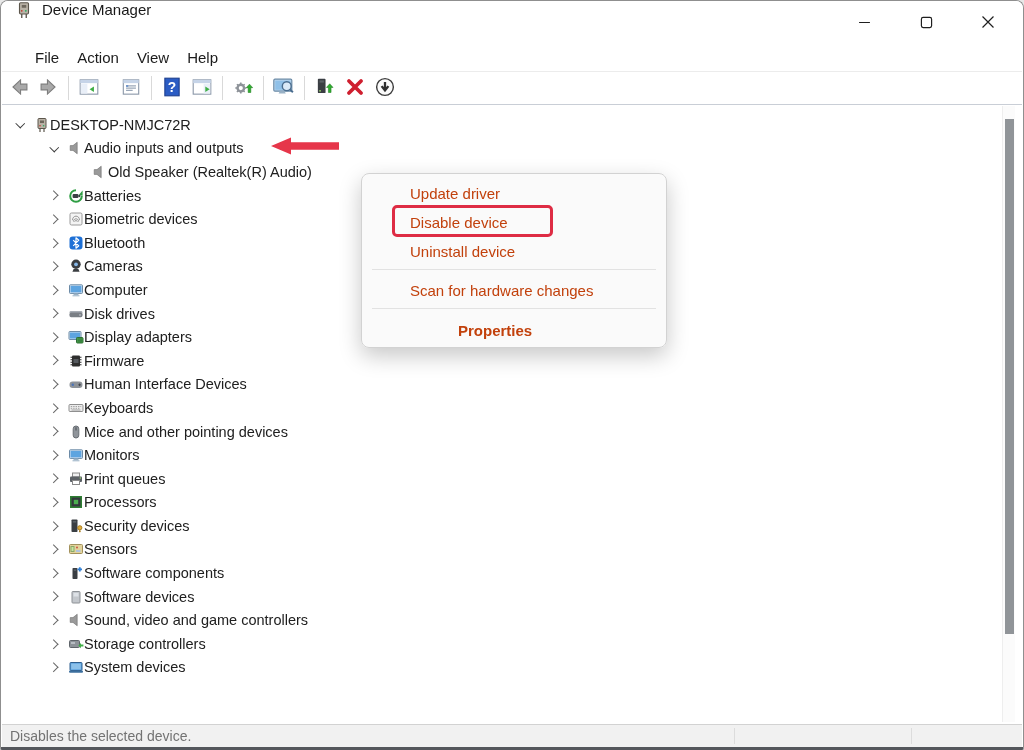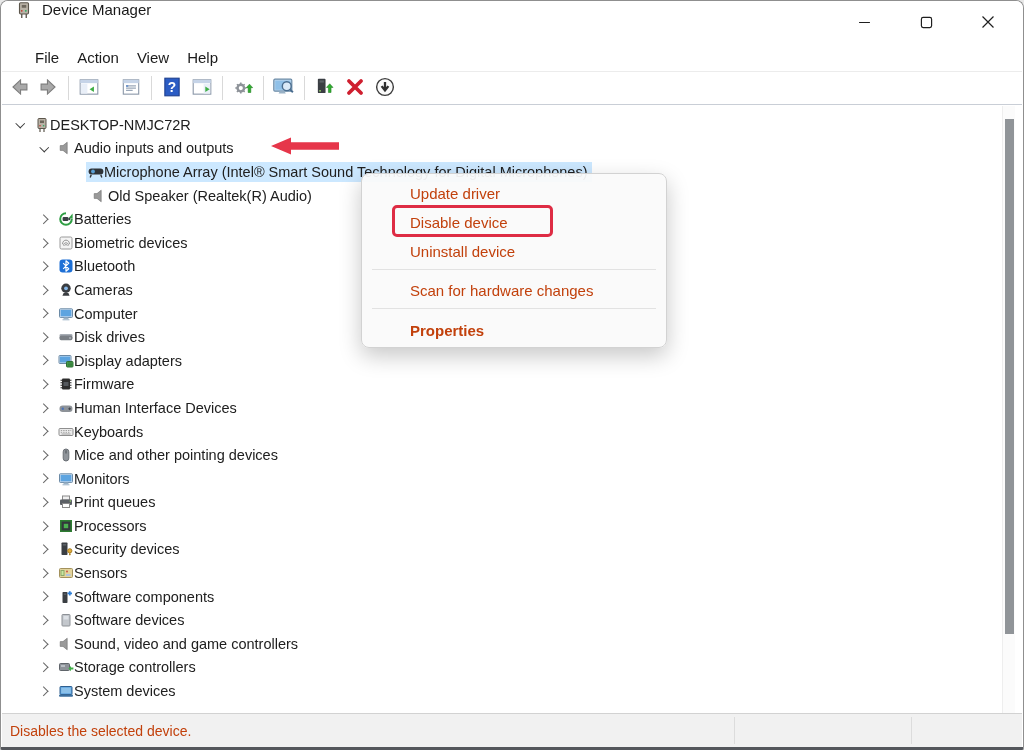--- a/index.html
+++ b/index.html
@@ -19,42 +19,42 @@
   .menubar { position:absolute; left:1px; top:42px; right:1px; height:28px; background:#fff; display:flex; align-items:center; padding-left:24px; }
   .menu-item { padding:3px 9px; font-size:15px; color:#1b1b1b; }
   
   .toolbar { position:absolute; left:1px; top:70px; right:1px; height:34px; background:#fff; border-top:1px solid #ececec; border-bottom:1px solid #c9ced6; display:flex; align-items:center; padding-left:4px; }
   .tbtn { width:28px; height:27px; display:flex; align-items:center; justify-content:center; background:transparent; border:none; }
   .tsep { width:1px; height:24px; background:#d9d9d9; margin:0 6px; }
   
   .content { position:absolute; left:1px; top:104px; right:1px; bottom:25px; background:#fff; overflow:hidden; }
   .tree { padding-top:8px; }
   .row { height:23.6px; display:flex; align-items:center; font-size:14.5px; color:#202020; white-space:nowrap; }
-  .lvl0 { padding-left:10px; } .lvl1 { padding-left:34px; } .lvl2 { padding-left:84px; }
+  .lvl0 { padding-left:10px; } .lvl1 { padding-left:44px; } .lvl2 { padding-left:84px; }
   .chev { width:16px; height:16px; display:flex; align-items:center; justify-content:center; flex:0 0 16px; }
   .chev::before { content:''; width:5.5px; height:5.5px; border-right:1.5px solid #666; border-bottom:1.5px solid #666; transform:rotate(-45deg); margin-left:-2px; }
   .chev.exp::before { transform:rotate(45deg); border-color:#3a3a3a; margin-top:-3px; margin-left:0; }
   .ticon { width:16px; height:16px; flex:0 0 16px; margin-left:6px; display:flex; }
   .ticon svg { width:16px; height:16px; }
   .lbl { }
   .selrow { display:flex; align-items:center; background:#cce8ff; padding:2px 4px 2px 0; }
   .selrow .ticon { margin-left:2px; }
   
   .scroll-track { position:absolute; top:105px; right:8px; width:13px; height:616px; background:#fbfbfb; border-left:1px solid #eeeeee; }
   .scroll-thumb { position:absolute; left:2px; top:13px; width:9px; height:515px; background:#909498; }
   
   .ctx-menu { position:absolute; left:360px; top:172px; width:306px; height:175px; background:rgba(250,250,250,0.94); border:1px solid #d2d2d2; border-radius:8px; box-shadow:0 8px 22px rgba(0,0,0,0.22); z-index:5; }
   .ctx-item { position:absolute; left:48px; right:10px; height:26px; line-height:26px; font-size:15px; color:#c2410c; }
   .ctx-sep { position:absolute; left:10px; right:10px; height:1px; background:#e2e2e2; }
-  .ctx-bold { font-weight:bold; }
+  .ctx-bold { font-weight:bold;margin-left:48px; }
   
   .red-box { position:absolute; left:391px; top:204px; width:161px; height:32px; border:3px solid #de2c44; border-radius:5px; z-index:7; pointer-events:none; }
   .red-arrow { position:absolute; left:270px; top:136px; z-index:6; pointer-events:none; }
   
-  .statusbar { position:absolute; left:1px; right:1px; bottom:0; height:34px; background:#f1f1f1; border-top:1px solid #d2d2d2; display:flex; align-items:center; font-size:14px; color:#c2410c; padding-left:8px; }
+  .statusbar { position:absolute; left:1px; right:1px; bottom:0; height:23px; background:#f1f1f1; border-top:1px solid #d2d2d2; display:flex; align-items:center; font-size:14px; color:#737373; padding-left:8px; }
   .sb-sep { position:absolute; top:3px; bottom:3px; width:1px; background:#dcdcdc; }
 </style>
 </head>
 <body>
 
 <div class="window">
 
   <div class="titlebar">
     <span class="app-icon">
       <svg viewBox="0 0 16 16" width="18" height="18">
@@ -195,32 +195,20 @@
       <div class="row lvl1">
         <span class="chev exp"></span>
         <span class="ticon">
             <svg viewBox="0 0 16 16">
               <path d="M2.2 5.6h2.8L9.2 2.2v11.6L5 10.4H2.2z" fill="#9a9a9a" stroke="#6e6e6e" stroke-width="0.6"></path>
             </svg>
           </span>
         <span class="lbl">Audio inputs and outputs</span>
       </div>
 
-      <div class="row lvl2">
-        <span class="selrow">
-          <span class="ticon">
-              <svg viewBox="0 0 16 16">
-                <rect x="0.6" y="4.6" width="14.8" height="5.8" rx="2.9" fill="#2f3337"></rect>
-                <circle cx="5" cy="7.5" r="1.9" fill="#5a9fd4"></circle>
-                <path d="M3.2 10.8l-1 2.6M12.8 10.8l1 2.6" stroke="#2f3337" stroke-width="1.4"></path>
-              </svg>
-            </span>
-          <span class="lbl">Microphone Array (Intel® Smart Sound Technology for Digital Microphones)</span>
-        </span>
-      </div>
 
       <div class="row lvl2">
         <span class="ticon">
             <svg viewBox="0 0 16 16">
               <path d="M2.2 5.6h2.8L9.2 2.2v11.6L5 10.4H2.2z" fill="#9a9a9a" stroke="#6e6e6e" stroke-width="0.6"></path>
             </svg>
           </span>
         <span class="lbl">Old Speaker (Realtek(R) Audio)</span>
       </div>
 

